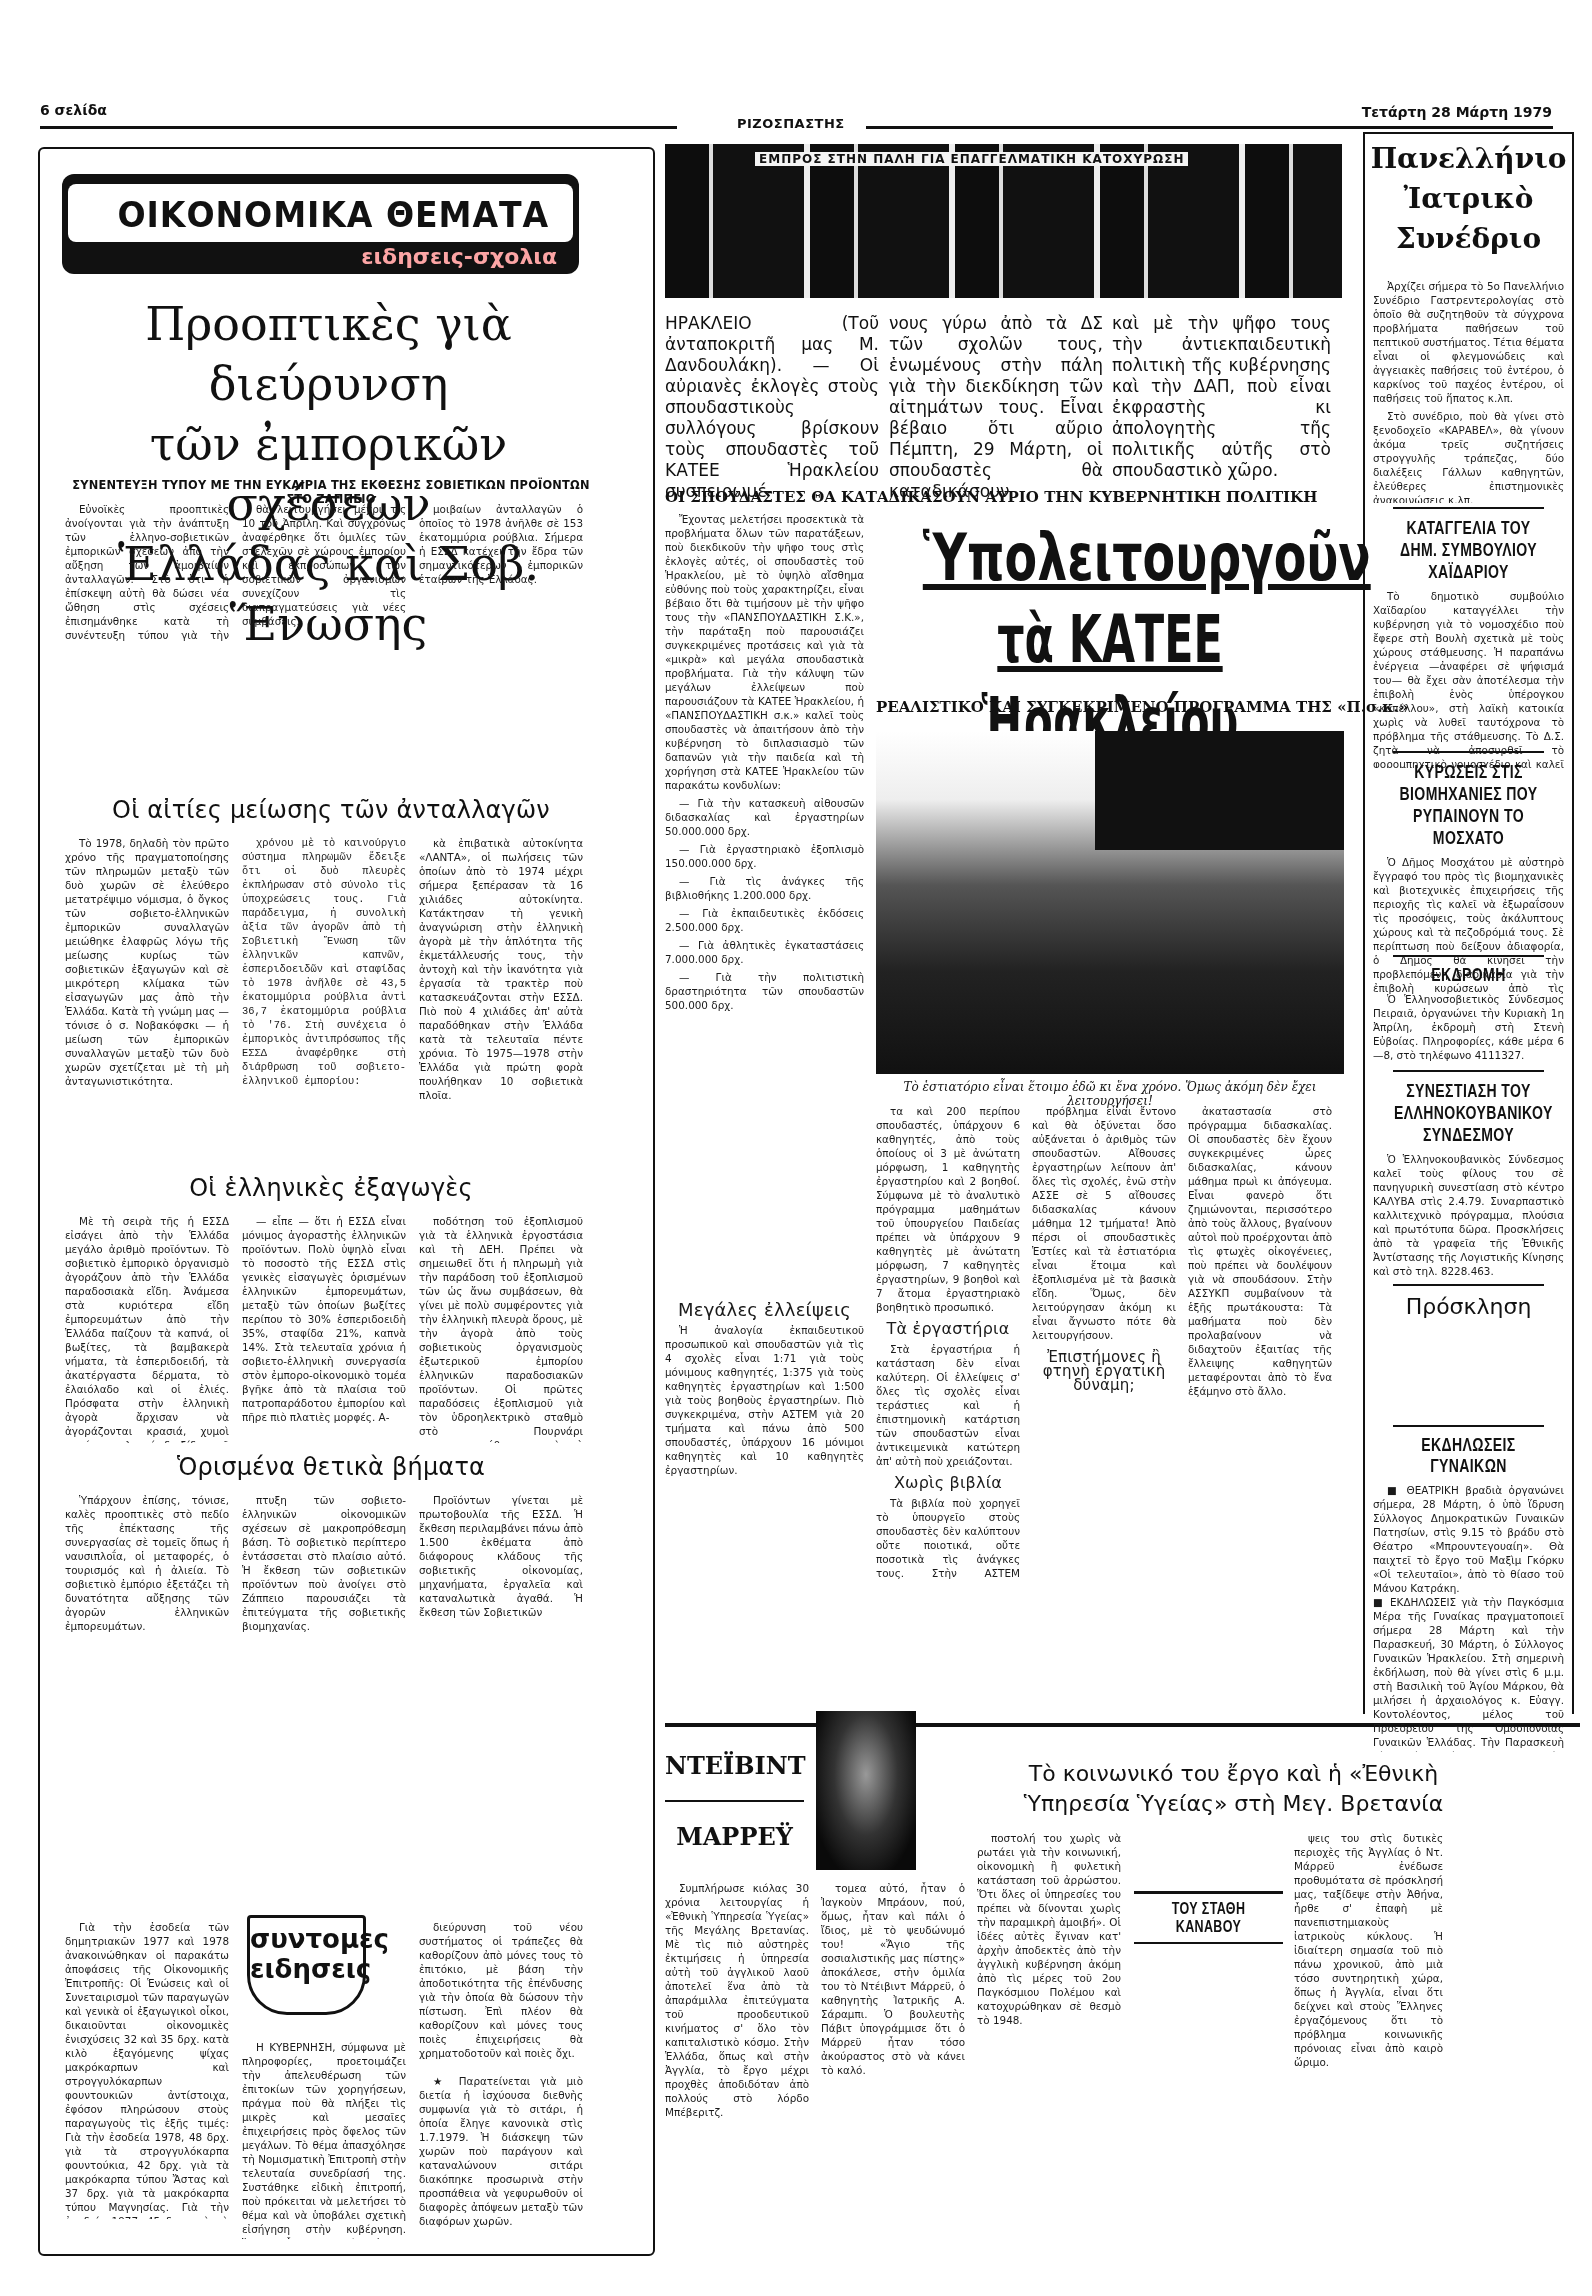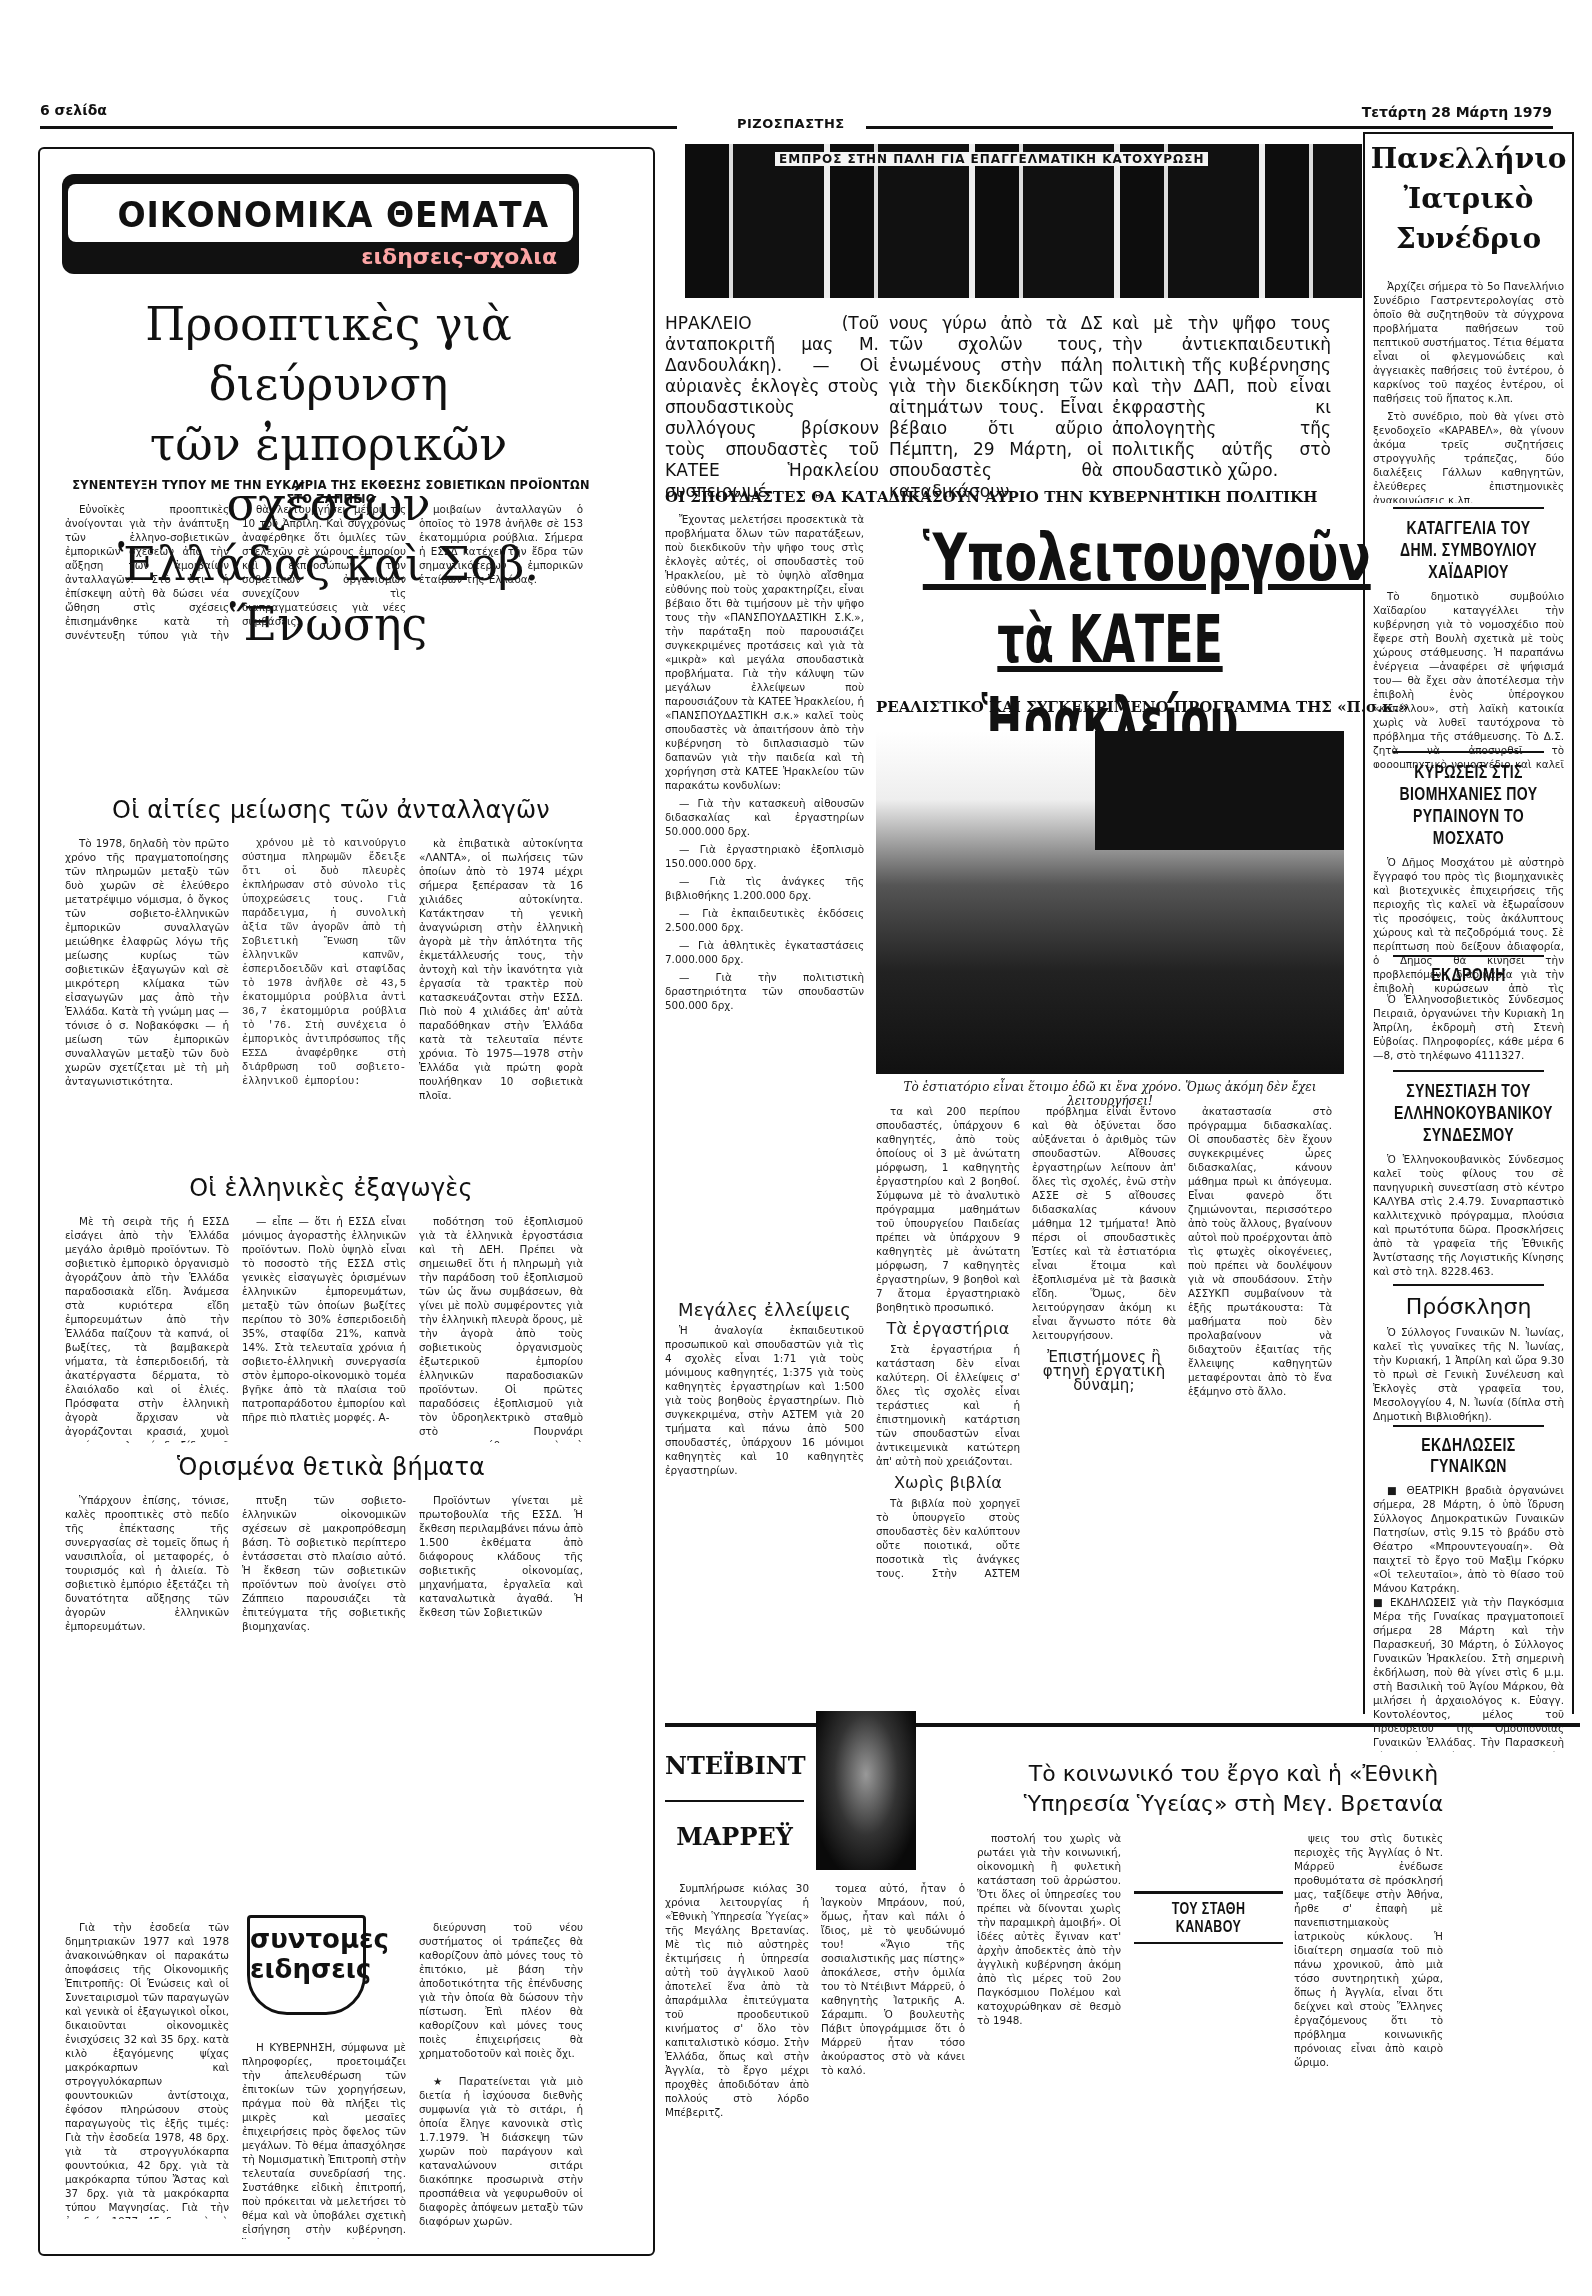--- a/index.html
+++ b/index.html
@@ -93,21 +93,21 @@
 </div>
 <div class="abs body-text" style="left:242px;top:2040px;width:164px;height:199px;overflow:hidden;">
     <p>Η ΚΥΒΕΡΝΗΣΗ, σύμφωνα μὲ πληροφορίες, προετοιμάζει τὴν ἀπελευθέρωση τῶν ἐπιτοκίων τῶν χορηγήσεων, πράγμα ποὺ θὰ πλήξει τὶς μικρὲς καὶ μεσαῖες ἐπιχειρήσεις πρὸς ὄφελος τῶν μεγάλων. Τὸ θέμα ἀπασχόλησε τὴ Νομισματικὴ Ἐπιτροπὴ στὴν τελευταία συνεδρίασή της. Συστάθηκε εἰδικὴ ἐπιτροπή, ποὺ πρόκειται νὰ μελετήσει τὸ θέμα καὶ νὰ ὑποβάλει σχετικὴ εἰσήγηση στὴν κυβέρνηση. Ὅπως εἶναι γνωστό, σήμερα τὰ ἐπιτόκια τῶν χορηγήσεων τῶν Τραπεζῶν πρὸς τὶς ἐπιχειρήσεις καθορίζονται ἀπὸ τὴν κυβέρνηση. Καὶ ἔχουν μεγάλη κλιμάκωση. Στὰ πλαίσια αὐτὰ ἐπωφελοῦνται κι ὁρισμένες μικρὲς ἐπιχειρήσεις, πρὸς τὶς ὁποῖες οἱ χορηγήσεις</p>
   </div>
 <div class="abs body-text" style="left:419px;top:1920px;width:164px;height:308px;overflow:hidden;">
   <p>διεύρυνση τοῦ νέου συστήματος οἱ τράπεζες θὰ καθορίζουν ἀπὸ μόνες τους τὸ ἐπιτόκιο, μὲ βάση τὴν ἀποδοτικότητα τῆς ἐπένδυσης γιὰ τὴν ὁποία θὰ δώσουν τὴν πίστωση. Ἐπὶ πλέον θὰ καθορίζουν καὶ μόνες τους ποιὲς ἐπιχειρήσεις θὰ χρηματοδοτοῦν καὶ ποιὲς ὄχι.</p>
   <p style="margin-top:14px;">★ Παρατείνεται γιὰ μιὸ διετία ἡ ἰσχύουσα διεθνὴς συμφωνία γιὰ τὸ σιτάρι, ἡ ὁποία ἔληγε κανονικὰ στὶς 1.7.1979. Ἡ διάσκεψη τῶν χωρῶν ποὺ παράγουν καὶ καταναλώνουν σιτάρι διακόπηκε προσωρινὰ στὴν προσπάθεια νὰ γεφυρωθοῦν οἱ διαφορὲς ἀπόψεων μεταξὺ τῶν διαφόρων χωρῶν.</p>
 
 </div>
 
-<div class="abs photo" style="left:665px;top:144px;width:677px;height:154px;margin-left:20px;">
+<div class="abs photo" style="left:665px;top:144px;width:677px;height:154px;">
   <div class="abs" style="left:90px;top:8px;font-size:12px;font-weight:bold;background:#f4f4f4;padding:0 4px;letter-spacing:1px;">ΕΜΠΡΟΣ ΣΤΗΝ ΠΑΛΗ ΓΙΑ ΕΠΑΓΓΕΛΜΑΤΙΚΗ ΚΑΤΟΧΥΡΩΣΗ</div>
 </div>
 
 <div class="abs" style="left:665px;top:313px;width:214px;font-size:17px;line-height:21px;text-align:justify;"><span>ΗΡΑΚΛΕΙΟ (Τοῦ ἀνταποκριτῆ μας Μ. Δανδουλάκη). — Οἱ αὐριανὲς ἐκλογὲς στοὺς σπουδαστικοὺς συλλόγους βρίσκουν τοὺς σπουδαστὲς τοῦ ΚΑΤΕΕ Ἡρακλείου συσπειρωμέ-</span></div>
 <div class="abs" style="left:889px;top:313px;width:214px;font-size:17px;line-height:21px;text-align:justify;"><span>νους γύρω ἀπὸ τὰ ΔΣ τῶν σχολῶν τους, ἑνωμένους στὴν πάλη γιὰ τὴν διεκδίκηση τῶν αἰτημάτων τους. Εἶναι βέβαιο ὅτι αὔριο Πέμπτη, 29 Μάρτη, οἱ σπουδαστὲς θὰ καταδικάσουν</span></div>
 <div class="abs" style="left:1112px;top:313px;width:219px;font-size:17px;line-height:21px;text-align:justify;"><span>καὶ μὲ τὴν ψῆφο τους τὴν ἀντιεκπαιδευτικὴ πολιτικὴ τῆς κυβέρνησης καὶ τὴν ΔΑΠ, ποὺ εἶναι ἐκφραστὴς κι ἀπολογητὴς τῆς πολιτικῆς αὐτῆς στὸ σπουδαστικὸ χῶρο.</span></div>
 
 <div class="abs serif" style="left:665px;top:488px;width:677px;font-size:15px;font-weight:bold;white-space:nowrap;">ΟΙ ΣΠΟΥΔΑΣΤΕΣ ΘΑ ΚΑΤΑΔΙΚΑΣΟΥΝ ΑΥΡΙΟ ΤΗΝ ΚΥΒΕΡΝΗΤΙΚΗ ΠΟΛΙΤΙΚΗ</div>
 
 <div class="abs body-text" style="left:665px;top:512px;width:199px;height:657px;overflow:hidden;">
@@ -218,23 +218,20 @@
   <div class="rule" style="height:2px;margin:0 20px 8px;"></div>
   <div class="box-h" style="font-size:18px;line-height:22px;">ΣΥΝΕΣΤΙΑΣΗ ΤΟΥ ΕΛΛΗΝΟΚΟΥΒΑΝΙΚΟΥ ΣΥΝΔΕΣΜΟΥ</div>
   <div class="body-text" style="height:129px;overflow:hidden;margin-top:6px;">
       <p>Ὁ Ἑλληνοκουβανικὸς Σύνδεσμος καλεῖ τοὺς φίλους του σὲ πανηγυρικὴ συνεστίαση στὸ κέντρο ΚΑΛΥΒΑ στὶς 2.4.79. Συναρπαστικὸ καλλιτεχνικὸ πρόγραμμα, πλούσια καὶ πρωτότυπα δῶρα. Προσκλήσεις ἀπὸ τὰ γραφεῖα τῆς Ἐθνικῆς Ἀντίστασης τῆς Λογιστικῆς Κίνησης καὶ στὸ τηλ. 8228.463.</p>
     </div>
 </div>
 
 <div class="abs" style="left:1373px;top:1284px;width:191px;">
   <div class="rule" style="height:2px;margin:0 20px 8px;"></div>
   <div style="font-size:22px;text-align:center;">Πρόσκληση</div>
-  <div class="body-text" style="height:100px;overflow:hidden;margin-top:6px;">
-      <p>Ὁ Σύλλογος Γυναικῶν Ν. Ἰωνίας, καλεῖ τὶς γυναῖκες τῆς Ν. Ἰωνίας, τὴν Κυριακή, 1 Ἀπρίλη καὶ ὥρα 9.30 τὸ πρωὶ σὲ Γενικὴ Συνέλευση καὶ Ἐκλογὲς στὰ γραφεῖα του, Μεσολογγίου 4, Ν. Ἰωνία (δίπλα στὴ Δημοτικὴ Βιβλιοθήκη).</p>
-    </div>
 </div>
 
 <div class="abs" style="left:1373px;top:1425px;width:191px;">
   <div class="rule" style="height:2px;margin:0 20px 8px;"></div>
   <div class="box-h" style="font-size:18px;">ΕΚΔΗΛΩΣΕΙΣ ΓΥΝΑΙΚΩΝ</div>
   <div class="body-text" style="height:269px;overflow:hidden;margin-top:6px;white-space:pre-line;"><p>■ ΘΕΑΤΡΙΚΗ βραδιὰ ὀργανώνει σήμερα, 28 Μάρτη, ὁ ὑπὸ ἵδρυση Σύλλογος Δημοκρατικῶν Γυναικῶν Πατησίων, στὶς 9.15 τὸ βράδυ στὸ Θέατρο «Μπρουντεγουαίη». Θὰ παιχτεῖ τὸ ἔργο τοῦ Μαξὶμ Γκόρκυ «Οἱ τελευταῖοι», ἀπὸ τὸ θίασο τοῦ Μάνου Κατράκη.
 ■ ΕΚΔΗΛΩΣΕΙΣ γιὰ τὴν Παγκόσμια Μέρα τῆς Γυναίκας πραγματοποιεῖ σήμερα 28 Μάρτη καὶ τὴν Παρασκευή, 30 Μάρτη, ὁ Σύλλογος Γυναικῶν Ἡρακλείου. Στὴ σημερινὴ ἐκδήλωση, ποὺ θὰ γίνει στὶς 6 μ.μ. στὴ Βασιλικὴ τοῦ Ἁγίου Μάρκου, θὰ μιλήσει ἡ ἀρχαιολόγος κ. Εὐαγγ. Κοντολέοντος, μέλος τοῦ Προεδρείου τῆς Ὁμοσπονδίας Γυναικῶν Ἑλλάδας. Τὴν Παρασκευὴ τὸ βράδυ θὰ προβληθεῖ στὸν κινηματογράφο «ΗΛΕΚΤΡΑ» ἡ ταινία τῆς Οὐγγαρέζας Μάρτας Μετζάρος «Ἡ υἱοθεσία».</p></div>
 </div>
 
 

